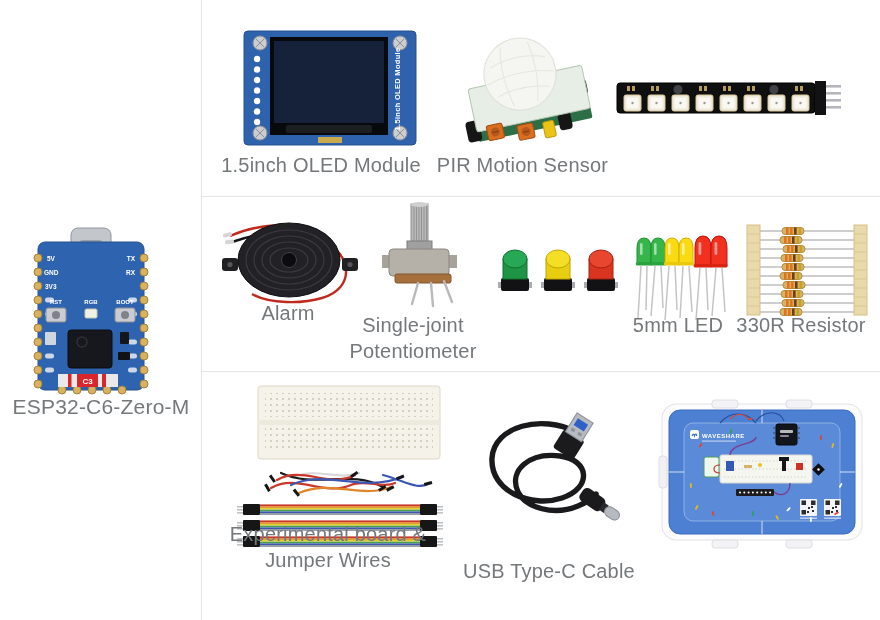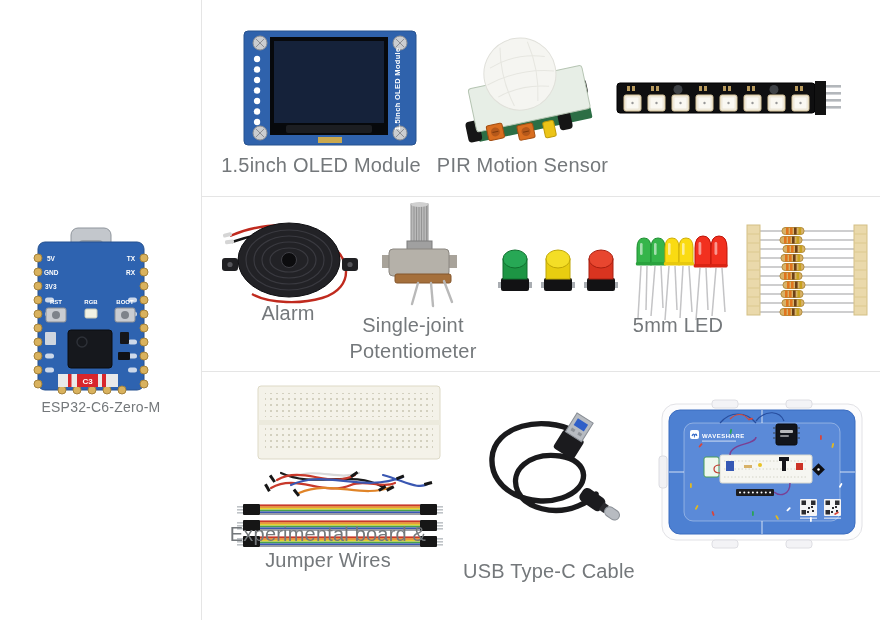--- a/index.html
+++ b/index.html
@@ -4,21 +4,21 @@
 <style>
   html,body{margin:0;padding:0;background:#fff;}
   .page{position:relative;width:880px;height:620px;background:#fff;overflow:hidden;
         font-family:"Liberation Sans", sans-serif;}
   .divider{position:absolute;background:#e5e5e5;}
   .div-v{left:201px;top:0;width:1px;height:620px;}
   .div-h1{left:202px;top:196px;width:678px;height:1px;}
   .div-h2{left:202px;top:371px;width:678px;height:1px;}
   .lbl{position:absolute;color:#74787b;font-size:20px;line-height:26px;text-align:center;
        letter-spacing:.2px;}
-  .lbl-esp{left:0;top:394px;width:202px;font-size:14px;}
+  .lbl-esp{left:0;top:394px;width:202px;font-size:21px;}
   .lbl-oled{left:212px;top:152px;width:218px;}
   .lbl-pir{left:430px;top:152px;width:185px;text-align:center;}
   .lbl-rgb{left:620px;top:152px;width:242px;}
   .lbl-alarm{left:238px;top:300px;width:100px;text-align:center;}
   .lbl-pot{left:334px;top:312px;width:158px;}
   .lbl-btn{left:472px;top:312px;width:152px;}
   .lbl-led{left:630px;top:312px;width:96px;}
   .lbl-res{left:726px;top:312px;width:150px;}
   .lbl-bread{left:228px;top:521px;width:200px;}
   .lbl-usb{left:460px;top:546px;width:178px;margin-top:12px;}
@@ -490,20 +490,21 @@
           <line x1="108" y1="42" x2="121" y2="42"></line>
             <line x1="108" y1="51" x2="121" y2="51"></line>
             <line x1="108" y1="60" x2="121" y2="60"></line>
           <line x1="108" y1="69" x2="121" y2="69"></line>
             <line x1="108" y1="78" x2="121" y2="78"></line>
             <line x1="108" y1="87" x2="121" y2="87"></line>
         </g>
       </g>
     </svg>
   </div>
+  <div class="lbl lbl-res">330R Resistor</div>
 
   <div class="art a-bread">
     <svg width="214" height="162" viewBox="0 0 214 162">
       <defs>
         <pattern id="bbp" patternUnits="userSpaceOnUse" width="6" height="6">
           <circle cx="2" cy="2" r="1" fill="#c8c5b2"></circle>
         </pattern>
       </defs>
       <rect x="25" y="1" width="182" height="73" rx="3" fill="#f4f2e9" stroke="#ddd9c6"></rect>
       <rect x="32" y="8" width="168" height="24" fill="url(#bbp)"></rect>

